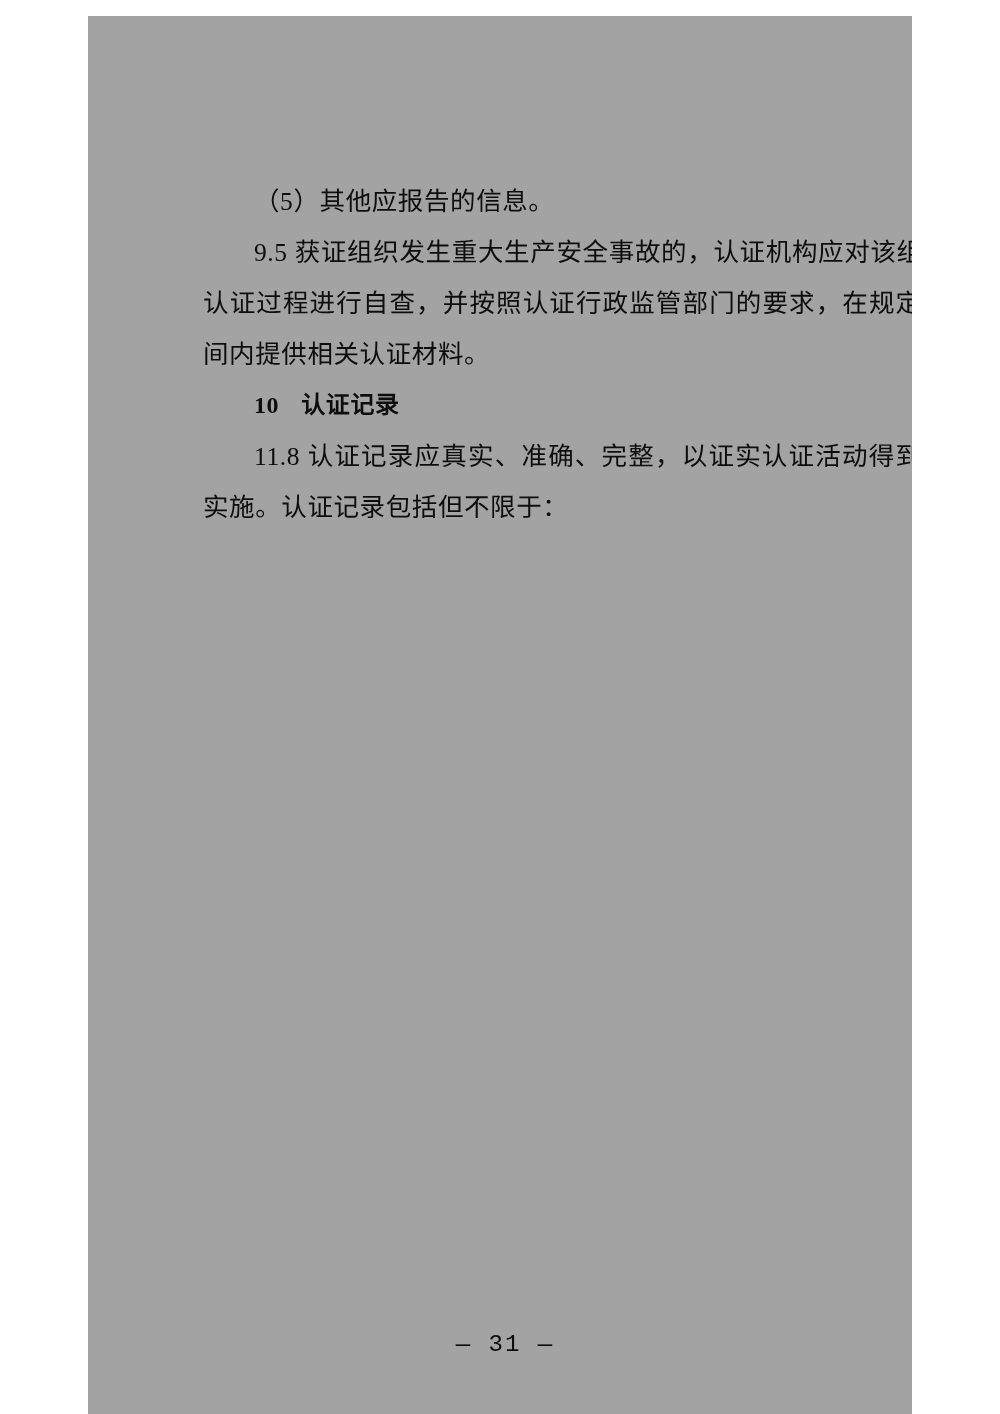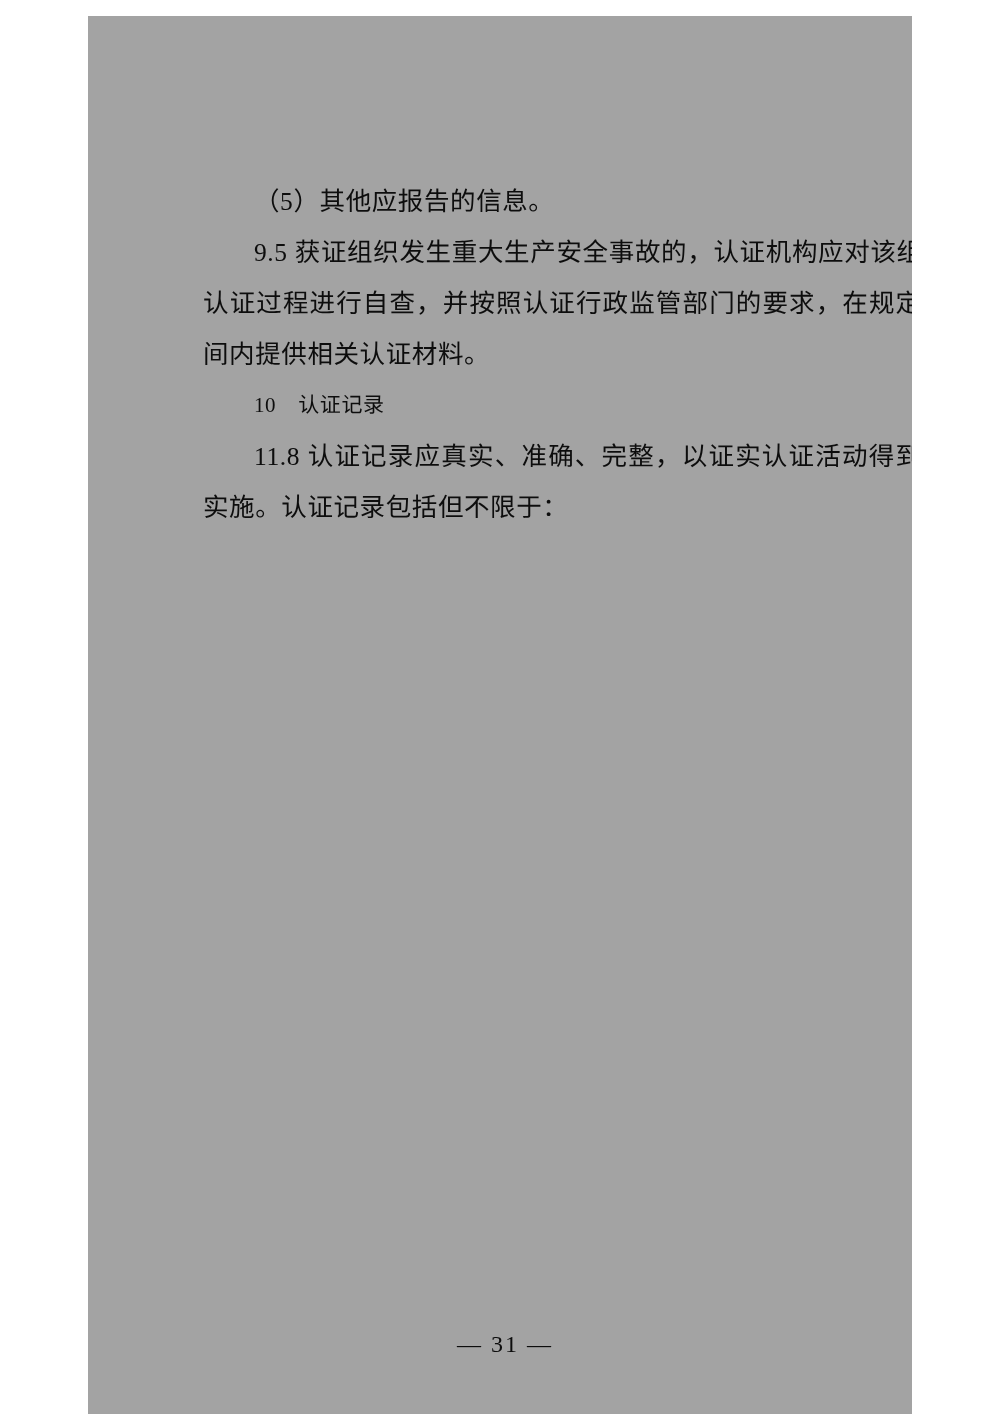--- a/index.html
+++ b/index.html
@@ -26,39 +26,39 @@
   .para {
     font-size: 25.5px;
     line-height: 51px;
     letter-spacing: 0.6px;
     text-align: justify;
     text-justify: inter-ideograph;
     margin: 0 0 0 0;
     text-indent: 51px;
   }
   .heading {
-    font-size: 21px;
+    font-size: 24px;
     line-height: 51px;
-    font-weight: normal;
+    font-weight: bold;
     letter-spacing: 0.6px;
     margin: 0;
     text-indent: 51px;
   }
   .heading .gap {
     display: inline-block;
     width: 22px;
   }
   .footer {
     position: absolute;
     left: 10px;
     right: 0;
     top: 1315px;
     text-align: center;
     font-size: 24px;
-    font-family: Liberation Serif, serif;
+    font-family: Liberation Mono, monospace;
     letter-spacing: 2px;
     color: #0d0d0d;
   }
 </style>
 </head>
 <body>
 
 <div class="page">
   <div class="content">
 

